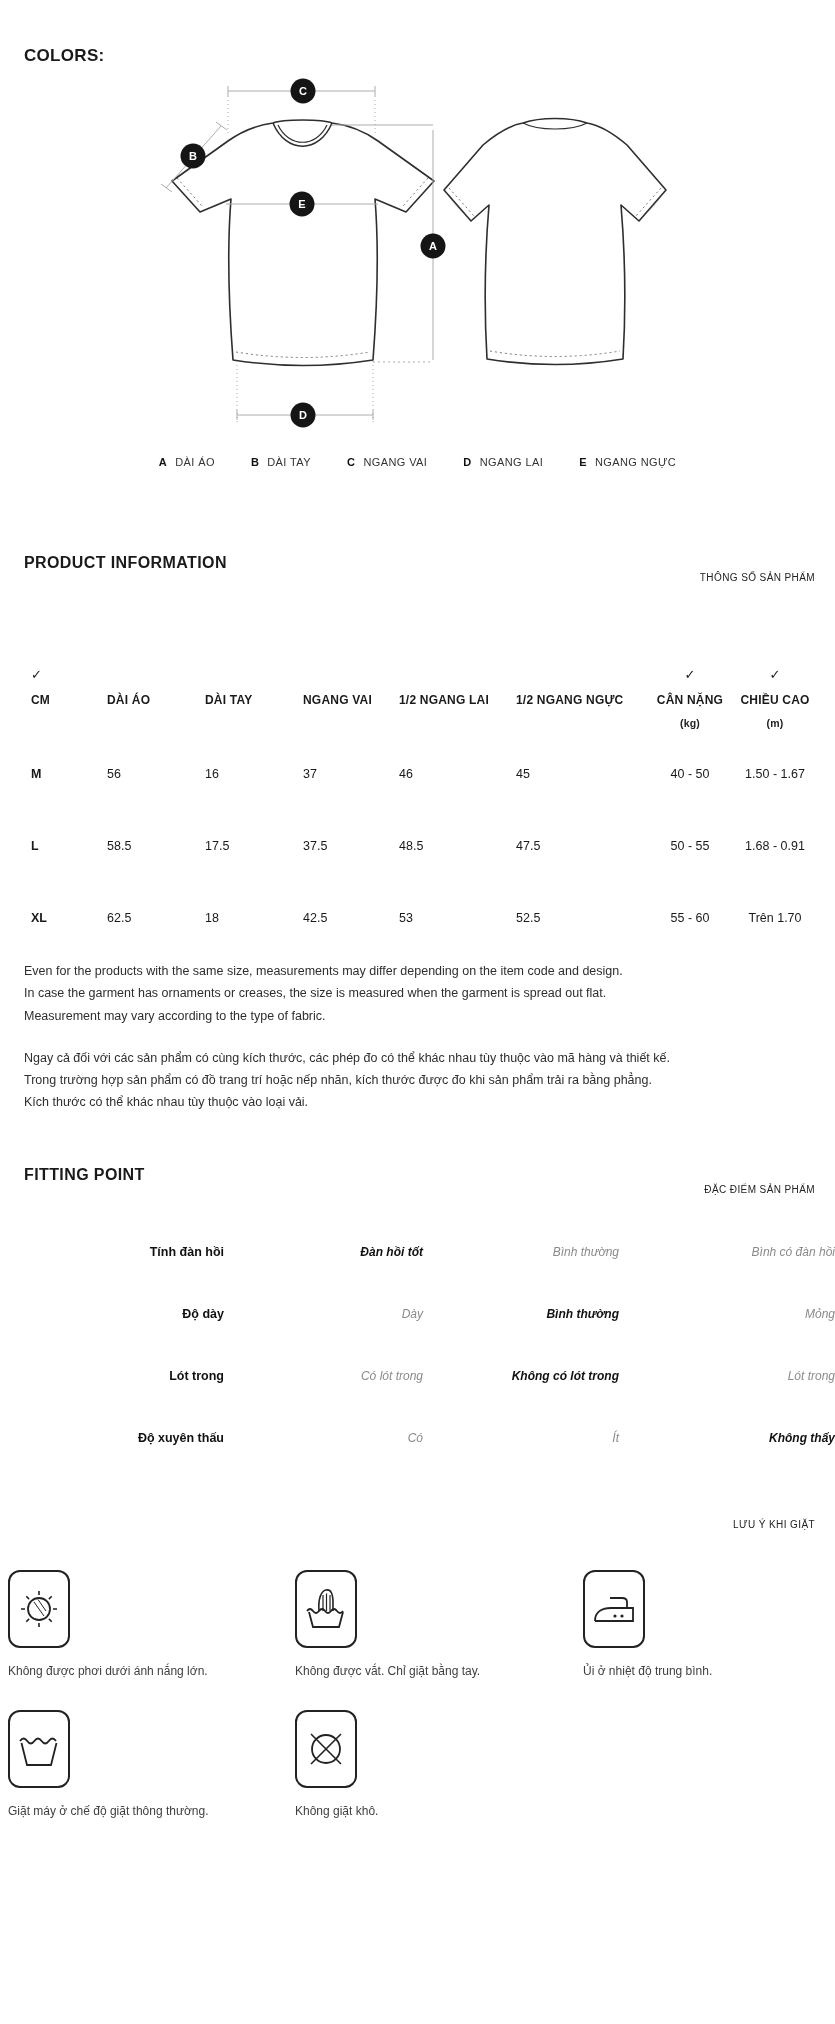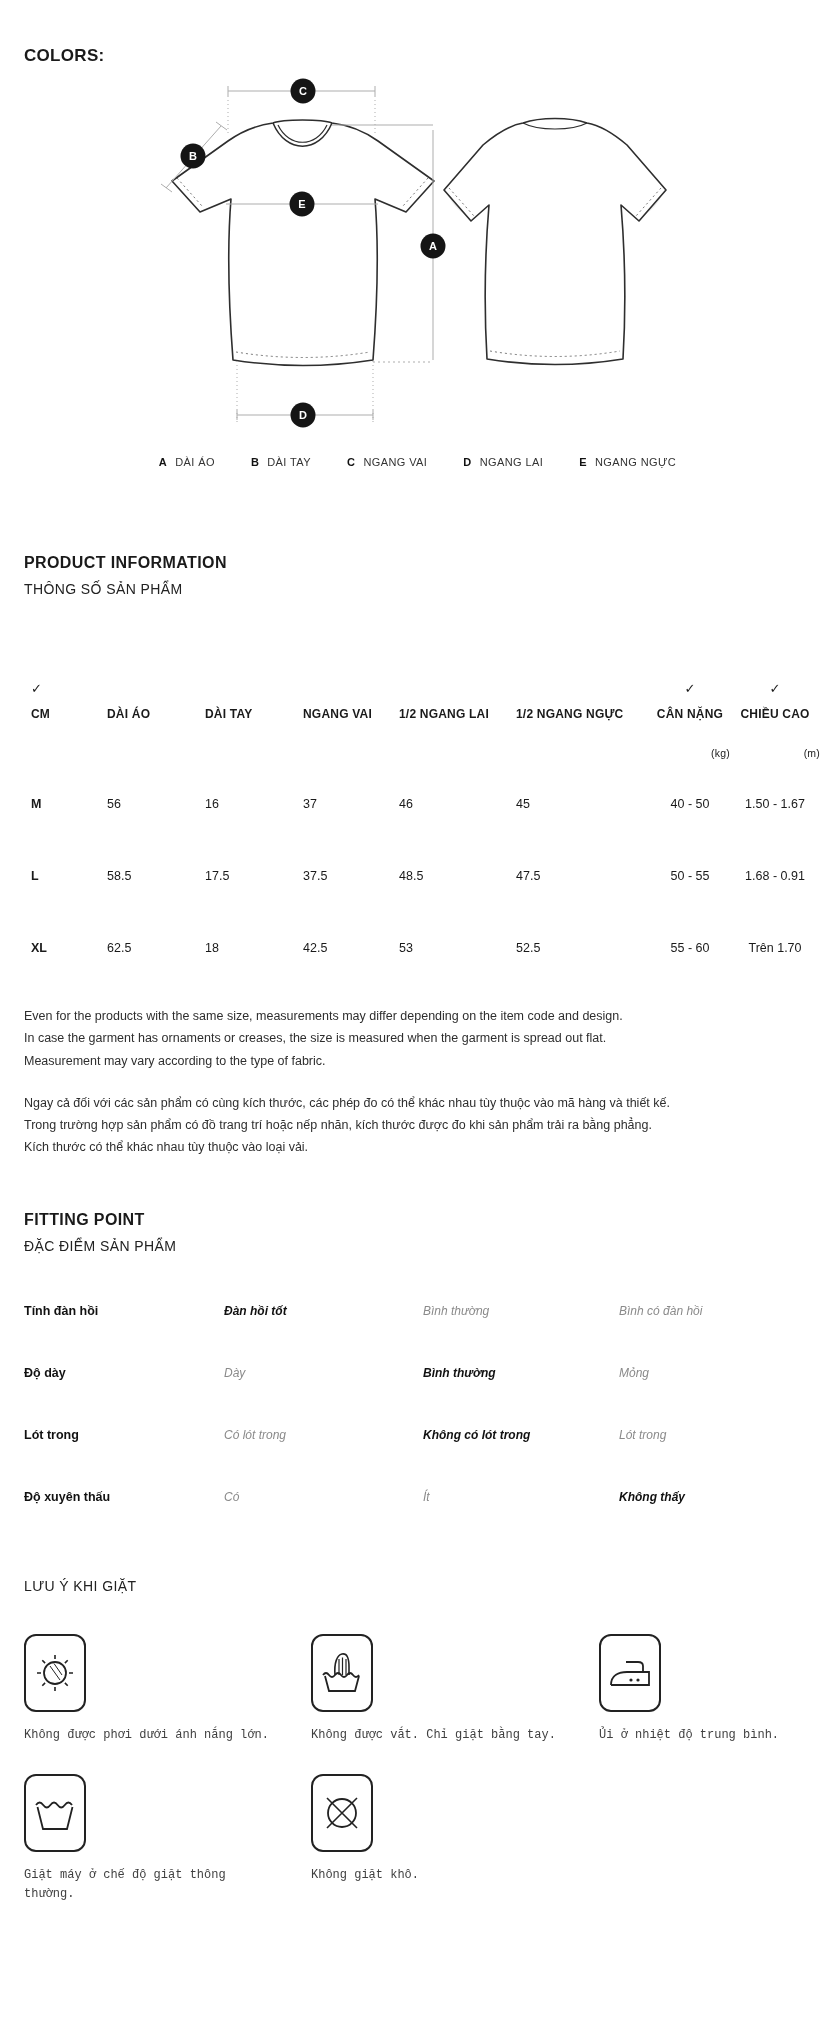--- a/index.html
+++ b/index.html
@@ -9,21 +9,21 @@
     font-family:"Liberation Sans","DejaVu Sans",sans-serif;
     color:#1a1a1a;
     padding-top:46px;
     padding-bottom:36px;
   }
   .pad { padding-left:24px; padding-right:20px; }
 
   
   .colors-heading { font-size:17px; font-weight:800; letter-spacing:.3px; }
   .sec-title { font-size:16px; font-weight:800; letter-spacing:.4px; }
-  .sec-sub { font-size:14px; font-weight:400; letter-spacing:.4px; margin-top:9px; color:#222; }
+  .sec-sub { font-size:10px; font-weight:400; letter-spacing:.4px; color:#222;text-align:right; }
 
   
   .diagram-wrap { margin-top:12px; }
   .diagram-svg { display:block; }
   .legend-row {
     margin-top:8px;
     display:flex; justify-content:center; gap:36px;
     font-size:11px; color:#333; letter-spacing:.4px;
   }
   .legend-item { display:flex; align-items:baseline; gap:8px; white-space:nowrap; }
@@ -34,54 +34,53 @@
   .size-table { margin-top:84px; }
   .size-grid {
     display:grid;
     grid-template-columns:85px 98px 98px 96px 117px 134px 80px 90px;
     padding-left:22px;
     align-items:start;
   }
   .hdr-cell { font-size:12px; font-weight:700; letter-spacing:.2px; line-height:15px; }
   .hdr-check { display:block; height:26px; font-size:13px; font-weight:400; }
   .hdr-check.empty { visibility:hidden; }
-  .hdr-unit { display:block; margin-top:24px; font-size:10.5px; font-weight:400; color:#222;text-align:right; }
+  .hdr-unit { display:block; margin-top:8px; font-size:10.5px; font-weight:700; color:#222; }
   .c-center { text-align:center; }
   .col1-indent { padding-left:9px; }
   .size-row { margin-top:58px; font-size:12.5px; color:#1a1a1a; }
   .size-row.first { margin-top:36px; }
   .size-label { font-weight:700; }
   .cell-center { text-align:center; }
 
   
   .note-block { font-size:12.5px; line-height:1.78; color:#2e2e2e; }
-  .note-en { margin-top:50px; }
+  .note-en { margin-top:35px; }
   .note-vi { margin-top:20px; }
 
   
   .fit-sec { margin-top:52px; }
-  .fit-table { margin-top:26px; padding-left:24px; }
+  .fit-table { margin-top:26px; padding-left:24px;text-align:right; }
   .fit-row {
     display:grid;
     grid-template-columns:200px 199px 196px auto;
     align-items:center;
     height:62px;
   }
   .fit-label { font-size:12.5px; font-weight:700; color:#111; }
   .fit-opt { font-size:12px; color:#8a8a8a;font-style:italic; }
   .fit-opt.selected { color:#111; font-weight:700; }
 
   
   .wash-sec { margin-top:50px; }
   .wash-grid {
-    margin-top:40px; padding-left:24px;
+    margin-top:40px; padding-left:8px;
     display:grid;
     grid-template-columns:287px 288px auto;
     row-gap:30px;
-    font-family:Liberation Mono, monospace;
   }
   .wash-item { }
   .wash-box {
     width:62px; height:78px;
     border:2.2px solid #222; border-radius:12px;
     display:flex; align-items:center; justify-content:center;
     background:#fff;
   }
   .wash-caption { margin-top:14px; font-size:12px; color:#3f3f3f; line-height:1.55; max-width:255px; }
   .wash-caption.narrow { max-width:172px; }

